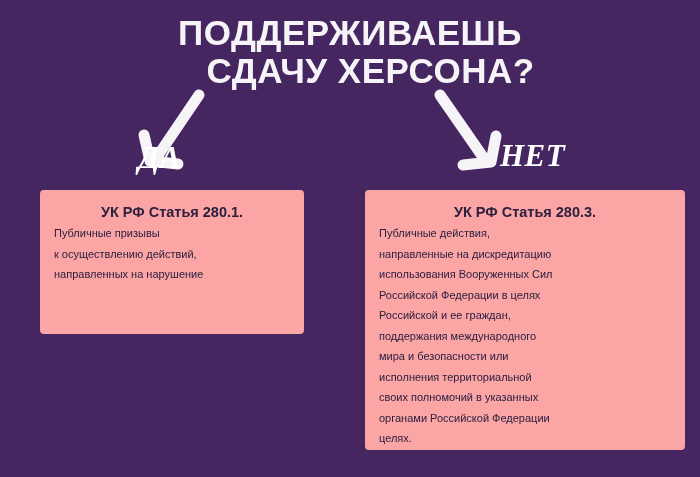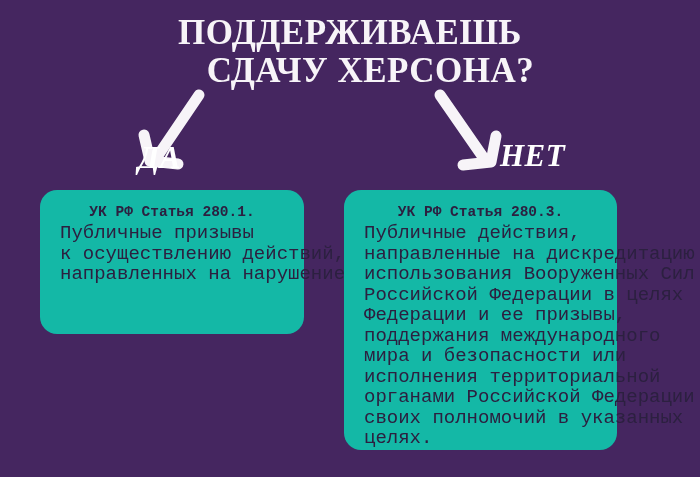--- a/index.html
+++ b/index.html
@@ -23,21 +23,21 @@
   }
 
   
   .title {
     position: absolute;
     left: 0;
     top: 14px;
     width: 700px;
     text-align: center;
     color: #f7f4f8;
-    font-family: Liberation Serif, serif;
+    font-family: Liberation Sans, sans-serif;
     font-weight: bold;
     font-size: 35px;
     line-height: 38px;
     letter-spacing: 0.5px;
   }
   .title .line2 {
     display: block;
     padding-left: 41px;
   }
 
@@ -59,54 +59,53 @@
   .arrow-svg {
     position: absolute;
     pointer-events: none;
   }
   #arrow-yes { left: 130px; top: 85px; width: 90px; height: 92px; }
   #arrow-no  { left: 425px; top: 85px; width: 90px; height: 92px; }
 
   
   .card {
     position: absolute;
-    background: #14b8a6;
-    border-radius: 17px;
+    background: #fca5a5;
+    border-radius: 4px;
     box-sizing: border-box;
     color: #2c2040;
-    font-family: Liberation Mono, monospace;
+    font-family: Liberation Sans, sans-serif;
   }
   #card-yes {
     left: 40px;
     top: 190px;
     width: 264px;
     height: 144px;
     padding: 12px 14px 10px 14px;
   }
   #card-no {
-    left: 344px;
+    left: 365px;
     top: 190px;
-    width: 273px;
+    width: 320px;
     height: 260px;
     padding: 12px 14px 12px 14px;
   }
   .card-heading {
     text-align: center;
     font-weight: bold;
     font-size: 14.5px;
     line-height: 20px;
     margin: 0 0 1px 0;
     color: #2c2040;
   }
   .card-body {
-    font-size: 19px;
+    font-size: 11px;
     line-height: 20.5px;
     text-align: left;
     color: #2c2040;
-    margin-left: 6px;
   }
   .card-body .ln { display: block; white-space: nowrap; }
 </style>
 </head>
 <body>
 
 <div id="poster">
 
   <div class="title">
     <span>ПОДДЕРЖИВАЕШЬ</span>
@@ -139,23 +138,23 @@
       </div>
   </div>
 
   <div class="card" id="card-no">
     <div class="card-heading">УК РФ Статья 280.3.</div>
     <div class="card-body">
         <span class="ln">Публичные действия,</span>
         <span class="ln">направленные на дискредитацию</span>
         <span class="ln">использования Вооруженных Сил</span>
         <span class="ln">Российской Федерации в целях</span>
-        <span class="ln">Федерации и ее призывы,</span>
+        <span class="ln">Российской и ее граждан,</span>
         <span class="ln">поддержания международного</span>
         <span class="ln">мира и безопасности или</span>
         <span class="ln">исполнения территориальной</span>
+        <span class="ln">своих полномочий в указанных</span>
         <span class="ln">органами Российской Федерации</span>
-        <span class="ln">своих полномочий в указанных</span>
         <span class="ln">целях.</span>
       </div>
   </div>
 
 </div>
 
 </body></html>

